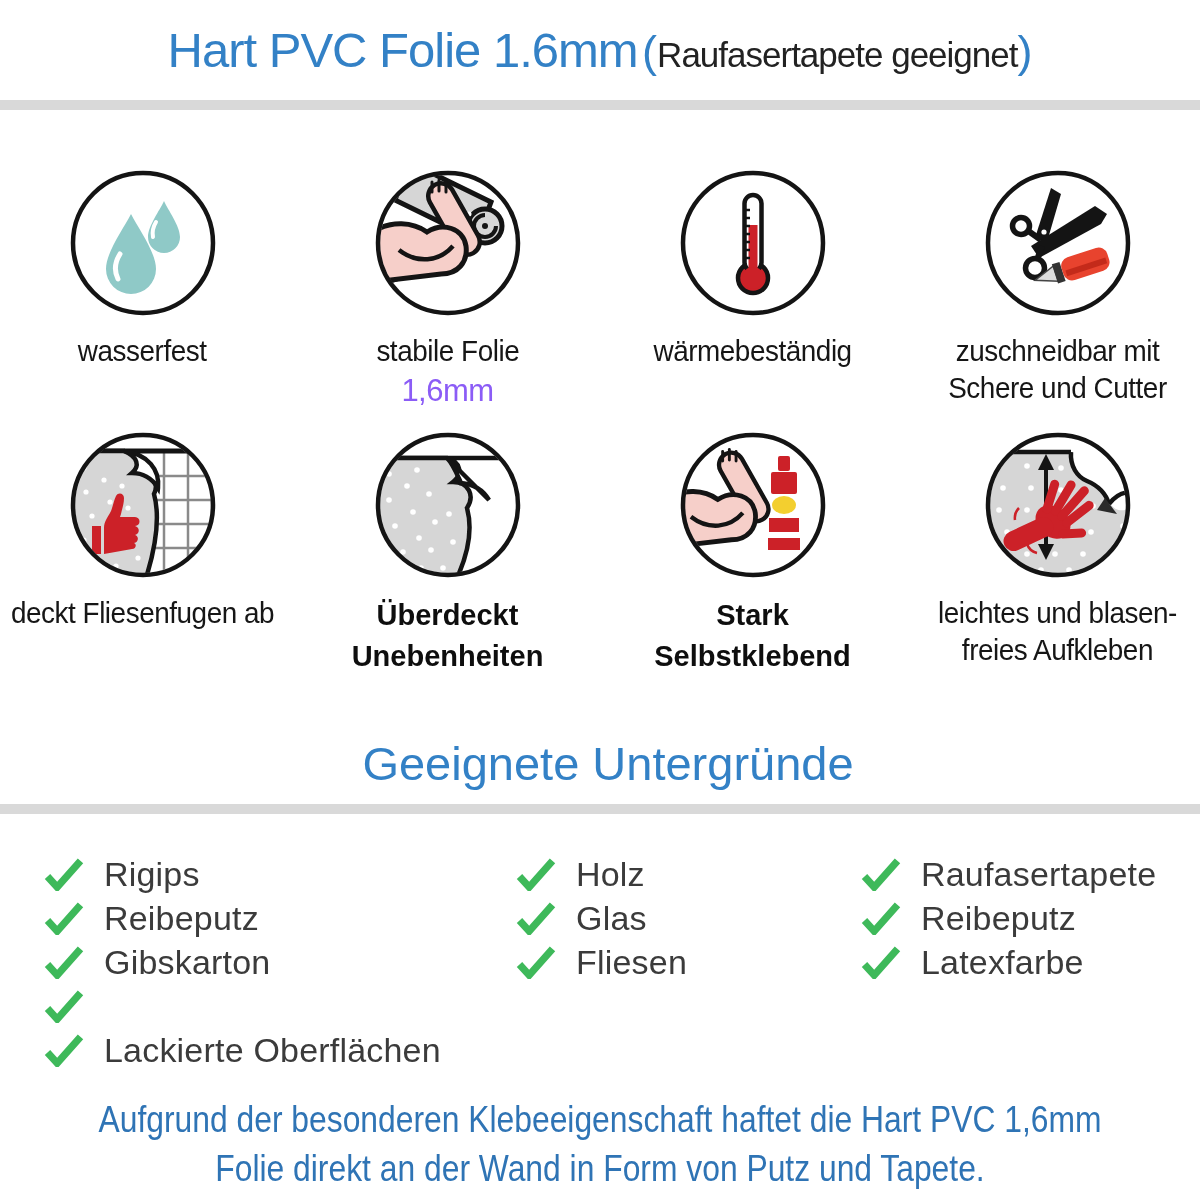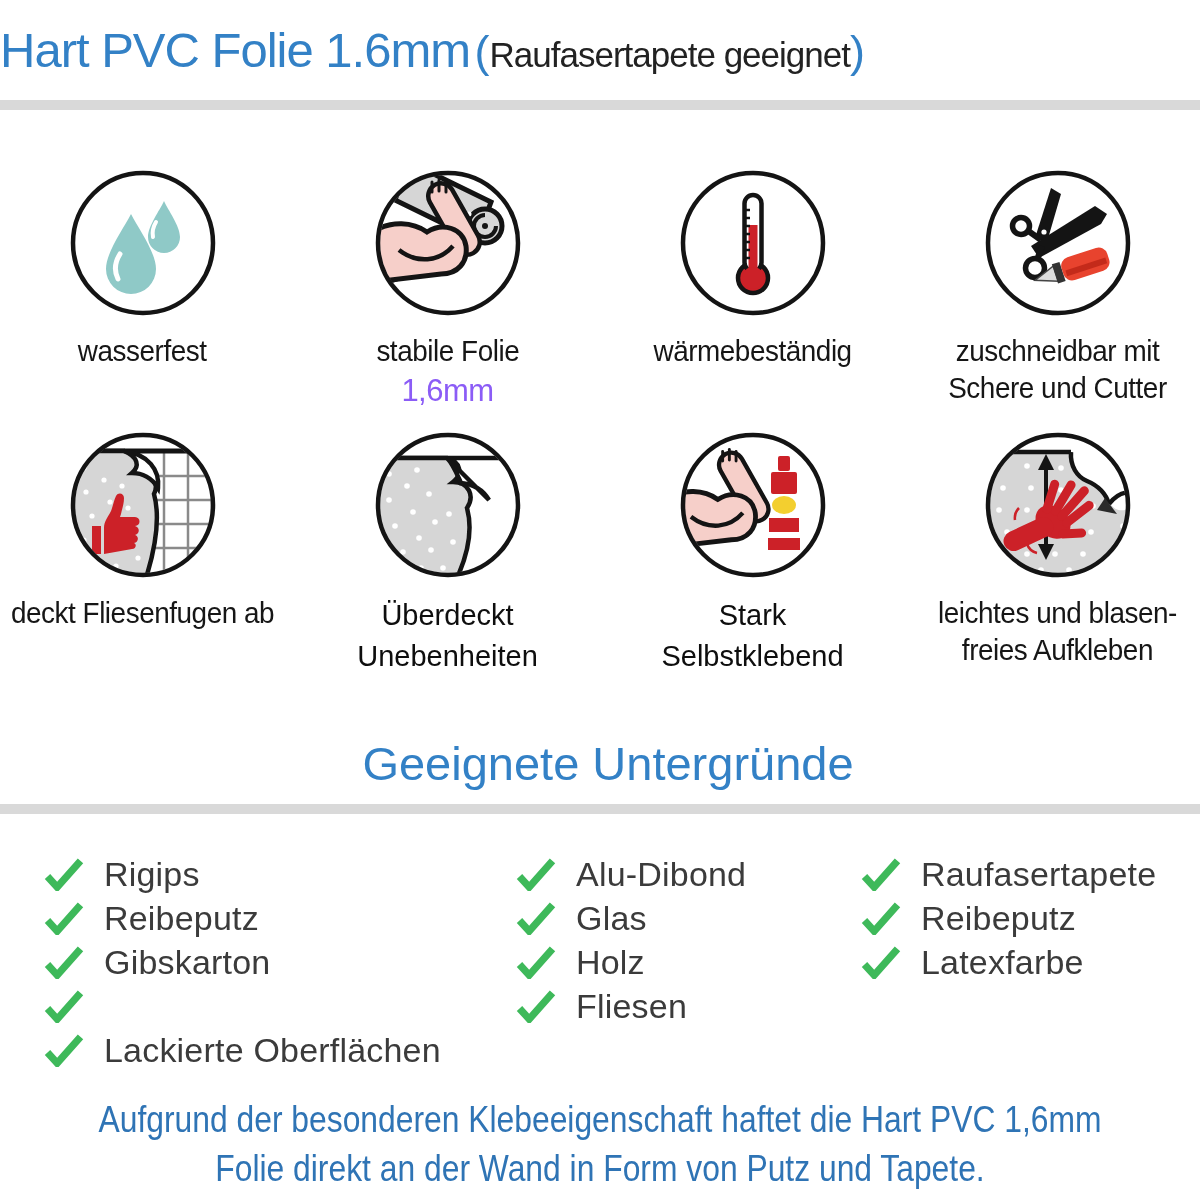--- a/index.html
+++ b/index.html
@@ -1,37 +1,37 @@
 <!DOCTYPE html>
 <html><head>
 <meta charset="utf-8">
 <style>
   :root{ --blue:#3381c6; --red:#cc2128; --pink:#f6cfc9; --gray:#d6d6d6; --ink:#141414; }
   *{box-sizing:border-box}
   html,body{margin:0;padding:0}
   body{width:1200px;height:1200px;position:relative;background:#fff;
        font-family:"Liberation Sans",sans-serif;color:#1a1a1a;overflow:hidden}
 
-  .header{position:absolute;top:22px;left:0;width:1200px;text-align:left;white-space:nowrap}
+  .header{position:absolute;top:22px;left:0;width:1200px;text-align:center;white-space:nowrap}
   .title-main{font-size:49px;color:var(--blue);letter-spacing:-1px}
   .title-paren{font-size:45px;color:var(--blue)}
   .title-sub{font-size:35px;color:#222;letter-spacing:-1px}
 
   .bar{position:absolute;left:0;width:1200px;height:10px;background:#d9d9d9}
   .bar-top{top:100px}
   .bar-mid{top:804px}
 
   .features{position:absolute;top:168px;left:-10px;width:1220px;display:grid;
             grid-template-columns:repeat(4,305px)}
   .feature{display:flex;flex-direction:column;align-items:center;height:262px}
   .icon-circle{width:150px;height:150px;flex:0 0 auto}
   .feature-label{margin-top:15px;font-size:30px;line-height:1.22;text-align:center;
                  white-space:pre-line;letter-spacing:-0.5px;transform:scaleX(0.93);
                  transform-origin:50% 0;color:#161616}
-  .feature-label.bold{font-weight:400;font-size:29px;letter-spacing:0;transform:none;line-height:1.4;color:#0e0e0e}
+  .feature-label.bold{font-weight:700;font-size:29px;letter-spacing:0;transform:none;line-height:1.4;color:#0e0e0e}
   .feature-sublabel{margin-top:3px;font-size:31px;color:#8b5cf6;letter-spacing:-0.5px}
 
   .section-heading{position:absolute;top:736px;left:8px;width:1200px;text-align:center;
                    font-size:47px;color:var(--blue)}
 
   .surfaces{position:absolute;top:852px;left:44px;display:flex}
   .surface-col{display:flex;flex-direction:column}
   .col-1{width:472px}.col-2{width:345px}.col-3{width:355px}
   .surface-item{display:flex;align-items:center;height:44px}
   .check{width:40px;height:33px;margin-right:20px;flex:0 0 40px}
@@ -353,33 +353,27 @@
           </svg>
         <span class="surface-label">Lackierte Oberflächen</span>
       </div>
     </div>
 
     <div class="surface-col col-2">
       <div class="surface-item">
         <svg class="check" viewBox="0 0 40 34">
             <path d="M3,19 L13,30 L37,3" fill="none" stroke="#3eb95a" stroke-width="7.5"></path>
           </svg>
-        <span class="surface-label">Alu-Dibond</span>
+        <span class="surface-label">Holz</span>
       </div>
       <div class="surface-item">
         <svg class="check" viewBox="0 0 40 34">
             <path d="M3,19 L13,30 L37,3" fill="none" stroke="#3eb95a" stroke-width="7.5"></path>
           </svg>
         <span class="surface-label">Glas</span>
-      </div>
-      <div class="surface-item">
-        <svg class="check" viewBox="0 0 40 34">
-            <path d="M3,19 L13,30 L37,3" fill="none" stroke="#3eb95a" stroke-width="7.5"></path>
-          </svg>
-        <span class="surface-label">Holz</span>
       </div>
       <div class="surface-item">
         <svg class="check" viewBox="0 0 40 34">
             <path d="M3,19 L13,30 L37,3" fill="none" stroke="#3eb95a" stroke-width="7.5"></path>
           </svg>
         <span class="surface-label">Fliesen</span>
       </div>
     </div>
 
     <div class="surface-col col-3">

